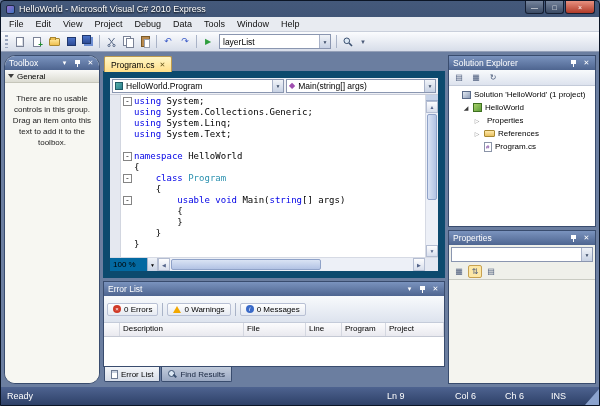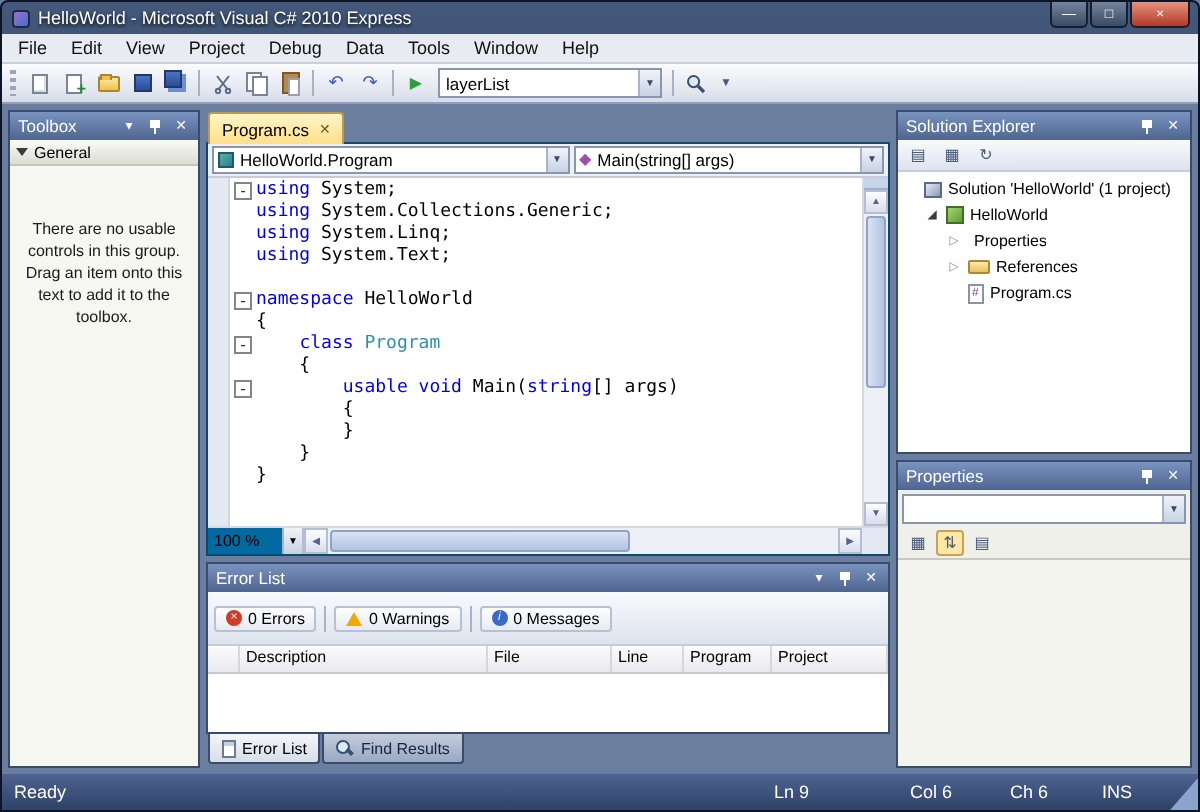--- a/index.html
+++ b/index.html
@@ -58,34 +58,34 @@
   .panel-title{height:14px;flex:0 0 auto;display:flex;align-items:center;gap:2px;padding:0 3px 0 4px;
     background:linear-gradient(180deg,#7democ);}
   .panel-title{background:linear-gradient(180deg,#7A93BE,#4E6590);color:#fff;font-size:8.5px;white-space:nowrap;}
   .panel-title .spacer{flex:1;}
   .ph-btn{width:11px;height:11px;display:flex;align-items:center;justify-content:center;color:#fff;font-size:7px;flex:0 0 auto;}
   .pin-icon{position:relative;width:7px;height:9px;display:inline-block;}
   .pin-icon::before{content:"";position:absolute;left:1px;top:1px;width:5px;height:4px;background:#fff;}
   .pin-icon::after{content:"";position:absolute;left:3px;top:5px;width:1px;height:3px;background:#fff;}
 
   
-  .toolbox{width:96px;flex:0 0 auto;}
+  .toolbox{width:96px;flex:0 0 auto;border-radius:11px;}
   .toolbox-body{flex:1;background:#F7F7F2;display:flex;flex-direction:column;}
   .toolbox-group{height:13px;background:linear-gradient(180deg,#FAFAF8,#DCDCD2);border-bottom:1px solid #C6C6BA;display:flex;align-items:center;gap:3px;padding:0 3px;font-size:8px;}
   .tri-down{width:0;height:0;border-left:3px solid transparent;border-right:3px solid transparent;border-top:4px solid #3A3A3A;}
-  .toolbox-empty{padding:26px 4px;font-size:8px;text-align:center;line-height:11px;color:#1A1A1A;}
+  .toolbox-empty{padding:10px 4px;font-size:8px;text-align:center;line-height:11px;color:#1A1A1A;}
 
   
   .center{flex:1;display:flex;flex-direction:column;min-width:0;}
   .tabstrip{height:16px;flex:0 0 auto;display:flex;align-items:flex-end;padding-left:1px;position:relative;z-index:2;}
   .doc-tab{height:16px;display:flex;align-items:center;gap:5px;padding:0 6px;margin-bottom:-1px;
     background:linear-gradient(180deg,#FFF6C6,#FFDF8A);border:1px solid #BD9A4E;border-bottom:none;border-radius:2px 2px 0 0;font-size:8.5px;}
   .tab-close{font-size:7px;color:#6A5A20;}
 
-  .doc-area{flex:1;display:flex;flex-direction:column;border:1px solid #0c4a6e;background:#fff;min-height:0;}
+  .doc-area{flex:1;display:flex;flex-direction:column;border:7px solid #0c4a6e;background:#fff;min-height:0;}
   .navbar{height:17px;flex:0 0 auto;background:#EDEFF5;border-bottom:1px solid #C8CCD8;display:flex;align-items:center;gap:2px;padding:1px 2px;}
   .navbar .combo{height:14px;}
   .type-combo{flex:1.15;}
   .member-combo{flex:1;}
   .class-icon{width:8px;height:8px;background:linear-gradient(135deg,#57B0A8,#2B7E8E);border:1px solid #1E5A66;margin-left:2px;flex:0 0 auto;}
   .method-icon{color:#A04FB0;font-size:8px;margin-left:2px;flex:0 0 auto;line-height:8px;}
 
   .editor{flex:1;display:flex;min-height:0;}
   .indicator-margin{width:11px;flex:0 0 auto;background:#E5E8F0;border-right:1px solid #D2D6E0;}
   .code{flex:1;font-family:"DejaVu Sans Mono",monospace;font-size:9px;line-height:11px;padding-top:1px;overflow:hidden;}

